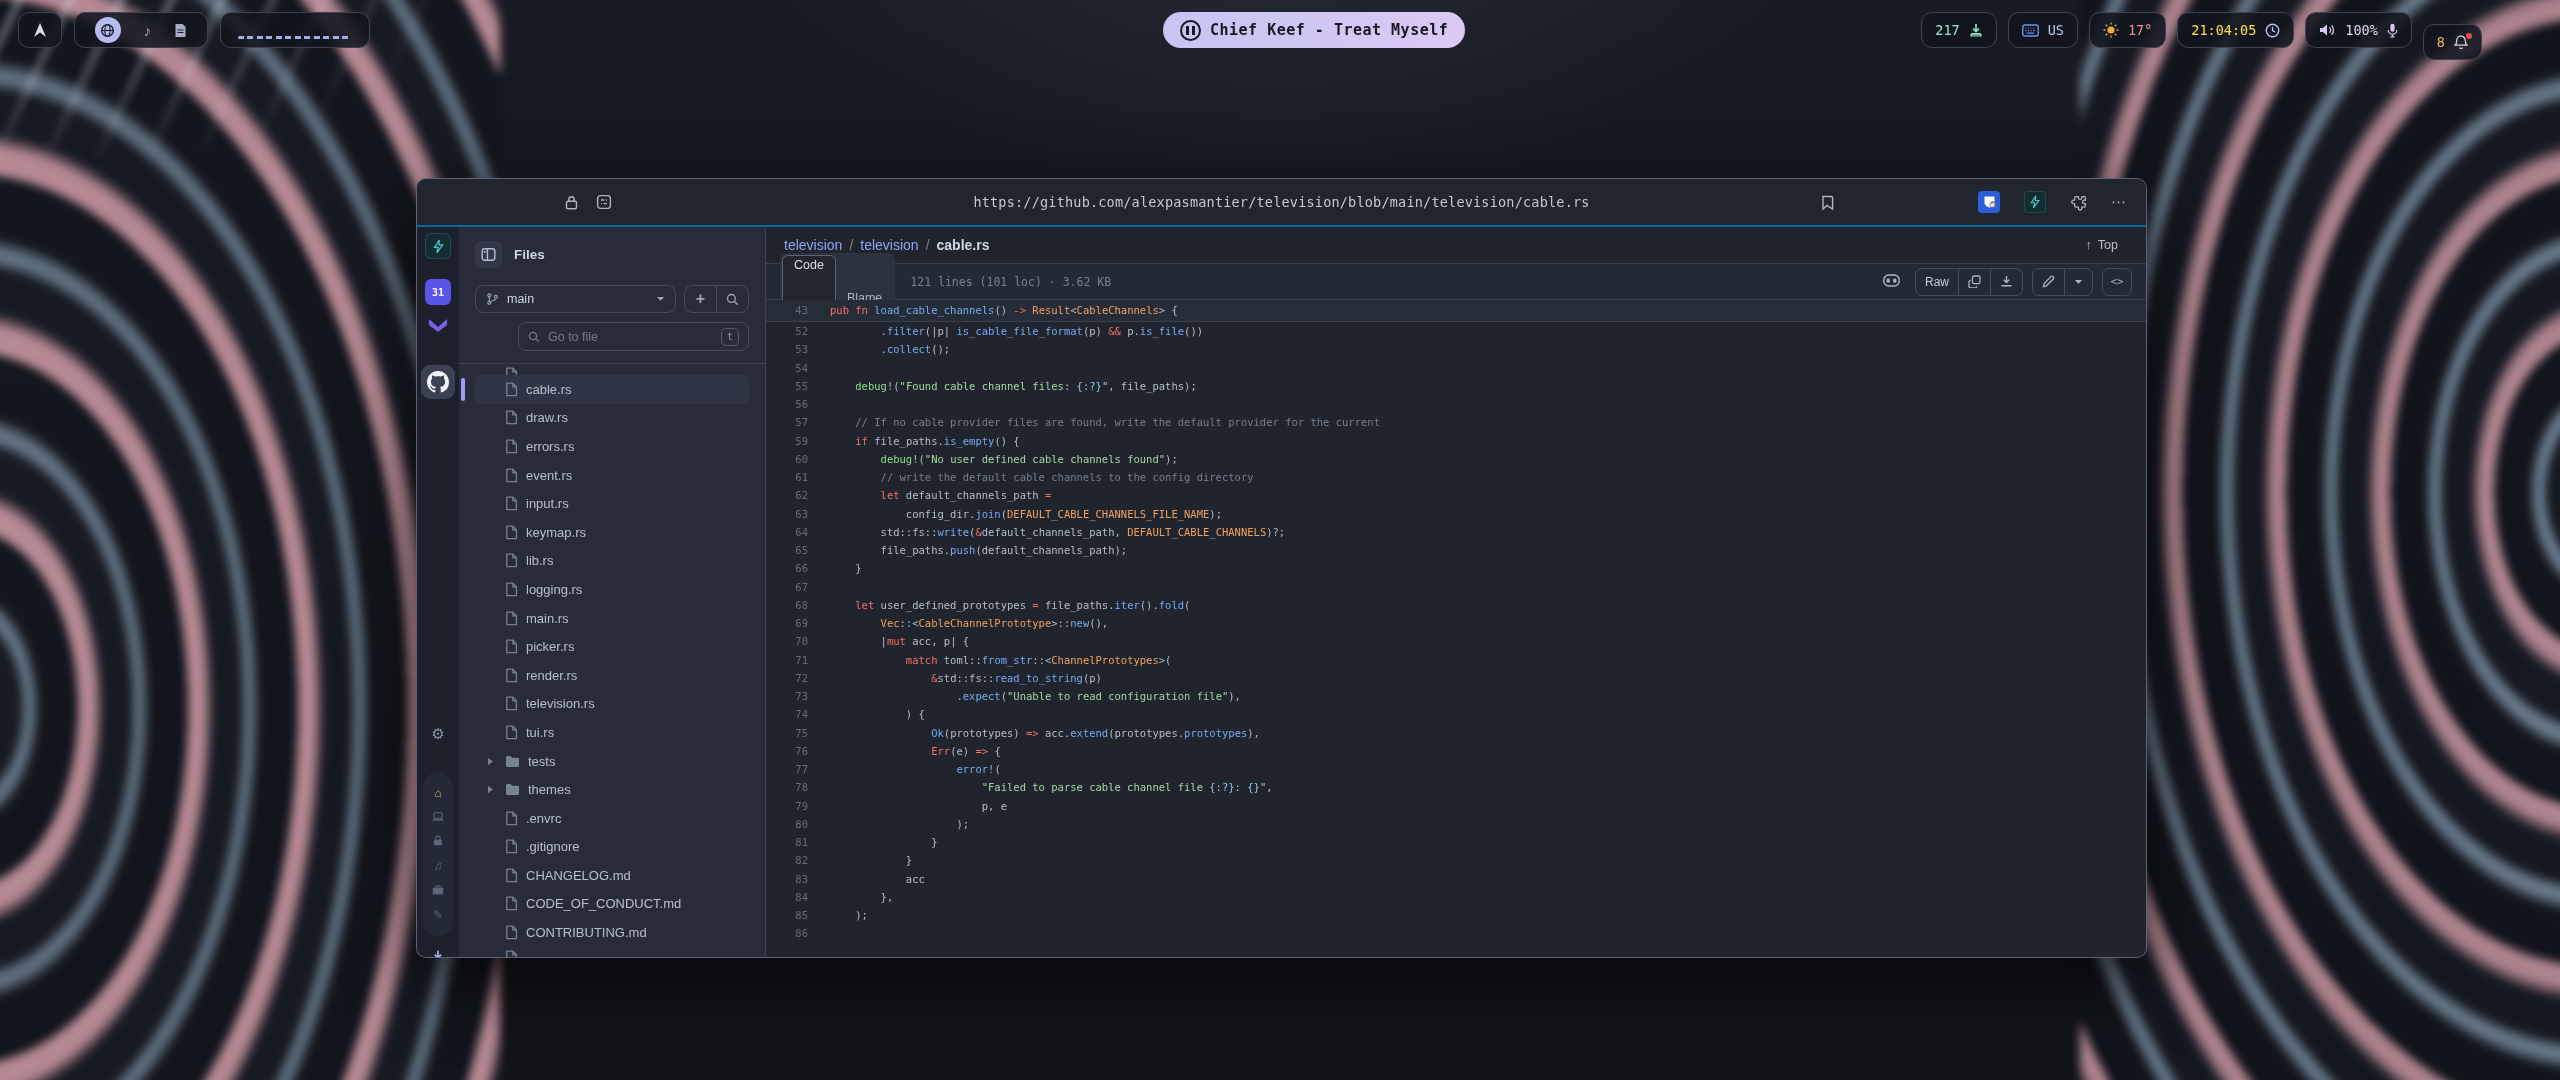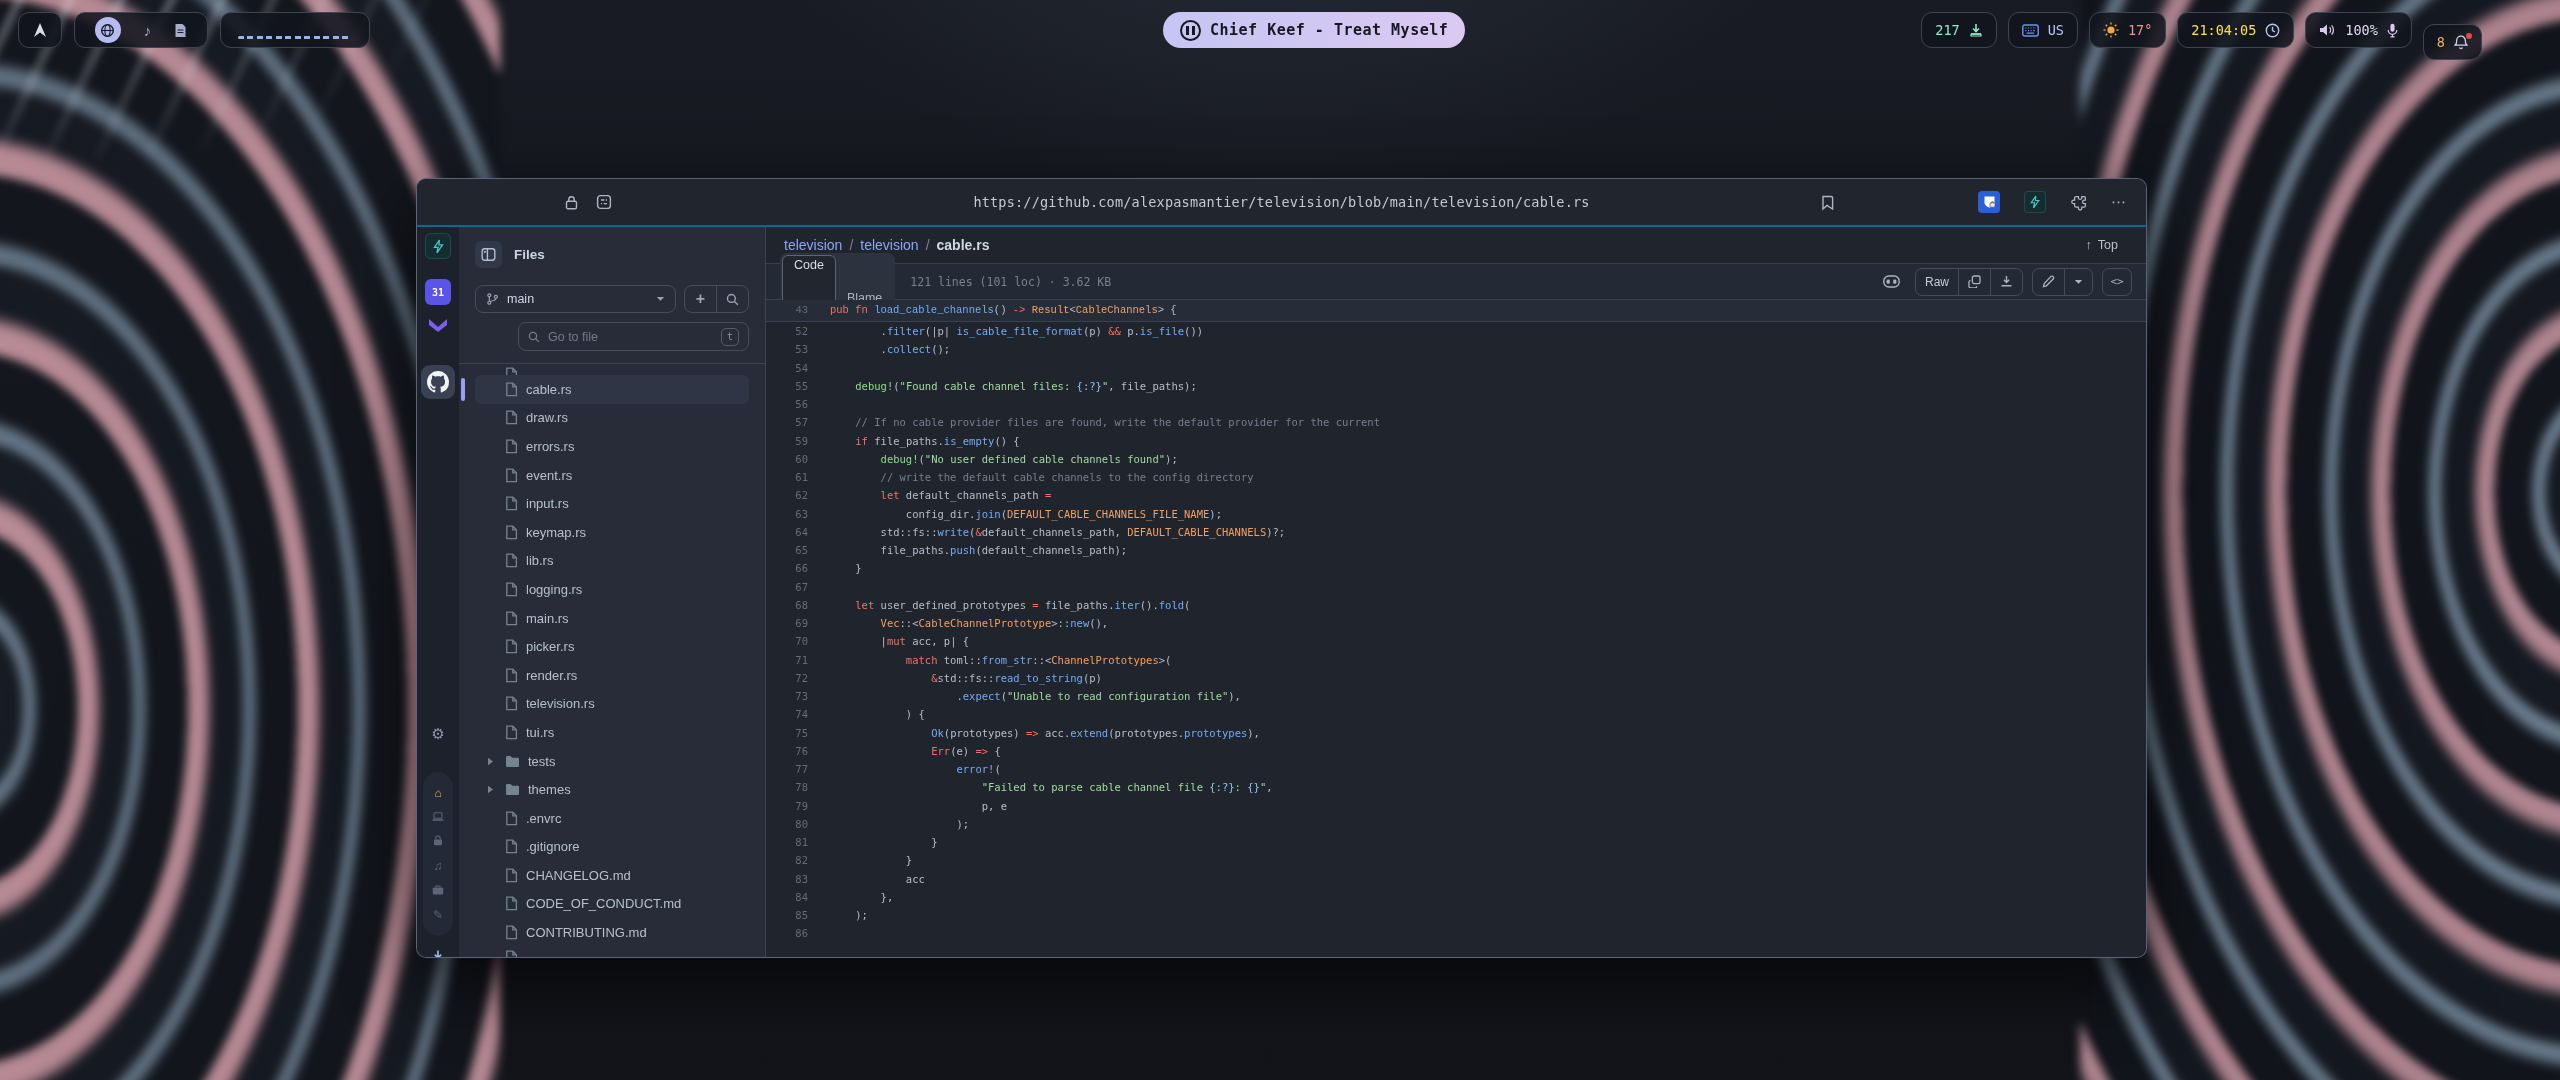--- a/index.html
+++ b/index.html
@@ -112,36 +112,36 @@
   .crumb .sep{color:#768390;margin:0 7px;font-size:14px;}
   .crumb .last{color:#cdd9e5;font-weight:bold;font-size:14px;}
   #toplink{position:absolute;right:28px;color:#b6c0cd;font-size:12.5px;display:flex;gap:6px;align-items:center;}
   #codetoolbar{height:37px;flex:none;background:#242a35;border-top:1px solid #39404e;border-bottom:1px solid #39404e;
     display:flex;align-items:center;padding:0 14px;box-sizing:border-box;}
   .seg{background:#2c323e;border-radius:7px;padding:2px;display:flex;text-align:right;}
   .seg .on{background:#21262f;border:1px solid #5c6575;border-radius:6px;padding:2px 11px;
     color:#d7dee8;font-size:12.5px;}
   .seg .off{padding:3px 11px;color:#aab4c2;font-size:12.5px;margin-top:33px;}
   #filemeta{margin-left:15px;color:#768390;font-size:11.5px;}
-  #tb-right{margin-left:auto;display:flex;gap:9px;align-items:center;color:#aab4c2;}
+  #tb-right{margin-left:auto;display:flex;gap:9px;align-items:flex-start;color:#aab4c2;}
   .tbgroup{display:flex;border:1px solid #454c5c;border-radius:7px;overflow:hidden;height:26px;align-items:stretch;}
   .tbgroup>div{display:flex;align-items:center;justify-content:center;padding:0 9px;}
   .tbgroup>div+div{border-left:1px solid #454c5c;}
   .rawlbl{font-size:12px;color:#c6cdd8;}
   .tbbtn{height:26px;width:28px;display:flex;align-items:center;justify-content:center;
     border-radius:7px;}
   .tbbtn.brd{border:1px solid #454c5c;font-size:11px;color:#aab4c2;}
 
   
   #codearea{flex:1;overflow:hidden;font-family:"DejaVu Sans Mono",monospace;font-size:10.5px;}
   .code-line{display:flex;line-height:18.26px;height:18.26px;white-space:pre;}
   .code-line .ln{width:42px;flex:none;text-align:right;padding-right:14px;color:#626d7d;}
   .code-text{padding-left:8px;color:#b4bfcc;}
   #sticky{background:#262c38;border-bottom:1px solid #3a4150;}
-  #sticky .code-line{height:21px;line-height:21px;font-family:Liberation Mono, monospace;}
+  #sticky .code-line{height:21px;line-height:21px;}
   .tk-p{color:#b4bfcc;} .tk-k{color:#f47067;} .tk-t{color:#f2a060;} .tk-f{color:#76aaf2;}
   .tk-m{color:#8ddb8c;} .tk-s{color:#a3d9a0;} .tk-sp{color:#8fc7f0;} .tk-c{color:#747f90;}
 
   svg{display:block;}
 </style>
 </head>
 <body>
 
 <div id="wall">
   <div class="swirl l"></div>

